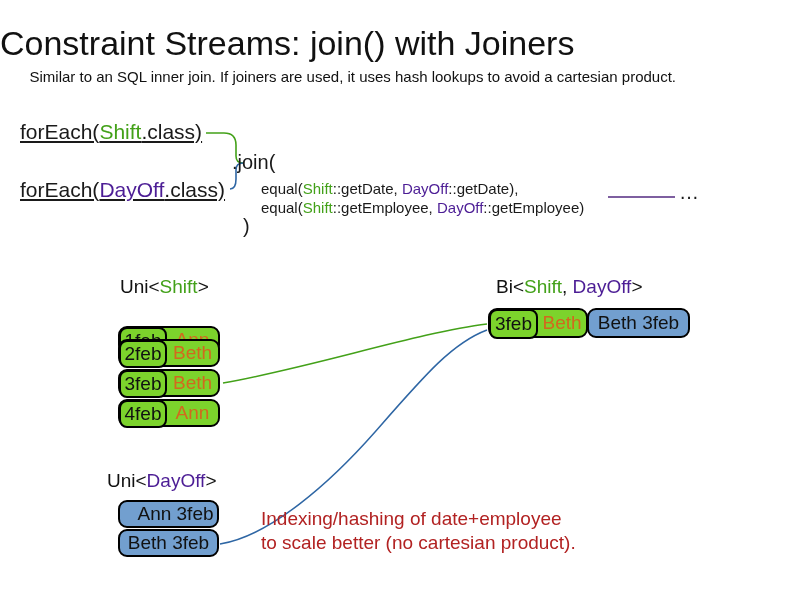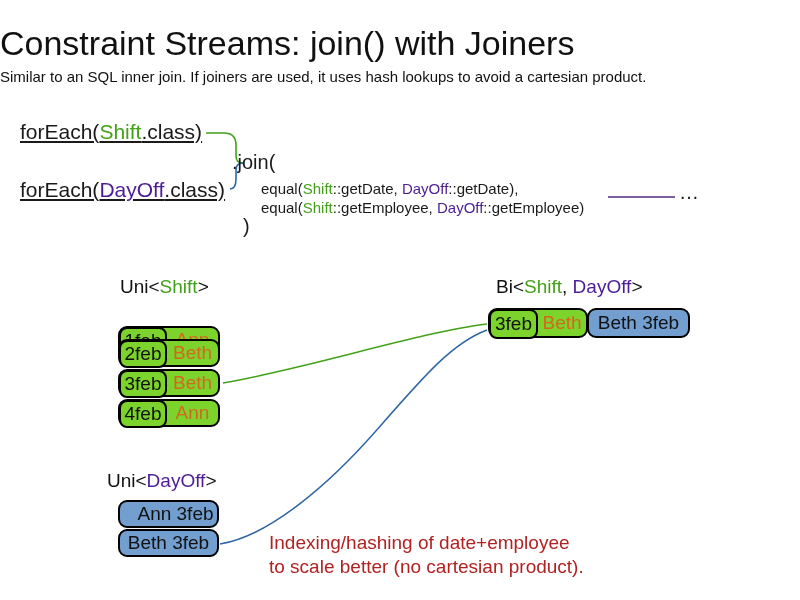--- a/index.html
+++ b/index.html
@@ -5,21 +5,21 @@
   html,body { margin:0; padding:0; }
   body { font-family: "Liberation Sans", sans-serif; background:#ffffff; }
   .slide {
     position:relative; width:800px; height:600px; background:#ffffff;
     overflow:hidden; color:#1a1a1a;
   }
   .abs { position:absolute; }
 
   
   .title { top:24px; left:0; width:800px; text-align:left; font-size:34px; color:#111; white-space:nowrap; }
-  .subtitle { top:68px; left:0; width:676px; text-align:left; font-size:15px; color:#111; }
+  .subtitle { top:68px; left:0; width:676px; text-align:right; font-size:15px; color:#111; }
 
   
   .code-line { white-space:nowrap; color:#1a1a1a; }
   .fe { font-size:21px;text-decoration:underline; }
   .fe-shift  { top:120px; left:20px; }
   .fe-dayoff { top:178px; left:20px; }
   .join-open  { top:151px; left:232px; font-size:20px; }
   .joiner { font-size:15px; left:261px; }
   .joiner-1 { top:180px; }
   .joiner-2 { top:199px; }
@@ -78,21 +78,21 @@
   }
   .bi-green .date-chip { height:30px; width:49px; }
   .bi-blue {
     box-sizing:border-box; width:103px; height:30px; background:#729FCF;
     border:2px solid #000; border-radius:9px; margin-left:-1px;
     display:flex; align-items:center; justify-content:center;
     font-size:19px; color:#111; white-space:nowrap;
   }
 
   
-  .note { top:531px; left:261px; font-size:19px; line-height:24px; color:#B22222; white-space:nowrap;margin-left:8px; }
+  .note { top:507px; left:261px; font-size:19px; line-height:24px; color:#B22222; white-space:nowrap; }
 </style>
 </head>
 <body>
 
 <div class="slide">
 
   <svg class="abs wires" viewBox="0 0 800 600" xmlns="http://www.w3.org/2000/svg">
     <path d="M 206 133 L 224 133 Q 236 133 236 145 L 236 156 Q 236 163 243 163" fill="none" stroke="#43A119" stroke-width="1.6"></path>
     <path d="M 230 189 Q 236 189 236 179 L 236 170 Q 236 163 243 163" fill="none" stroke="#2E66A4" stroke-width="1.6"></path>
     <path d="M 223 383 C 310 368 420 332 487 324" fill="none" stroke="#43A119" stroke-width="1.5"></path>

